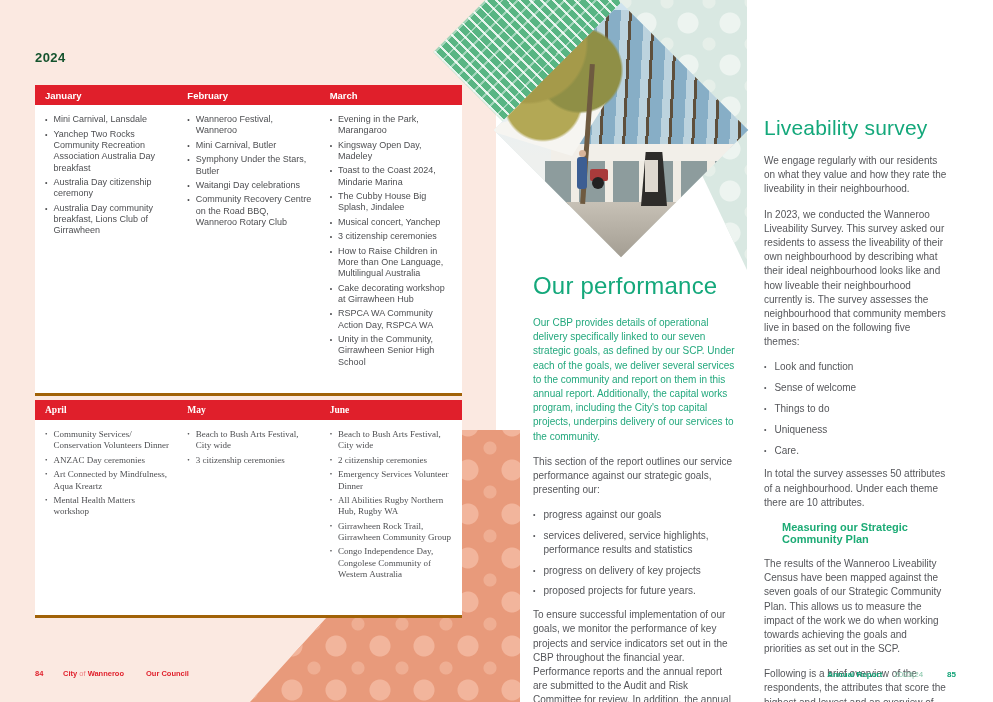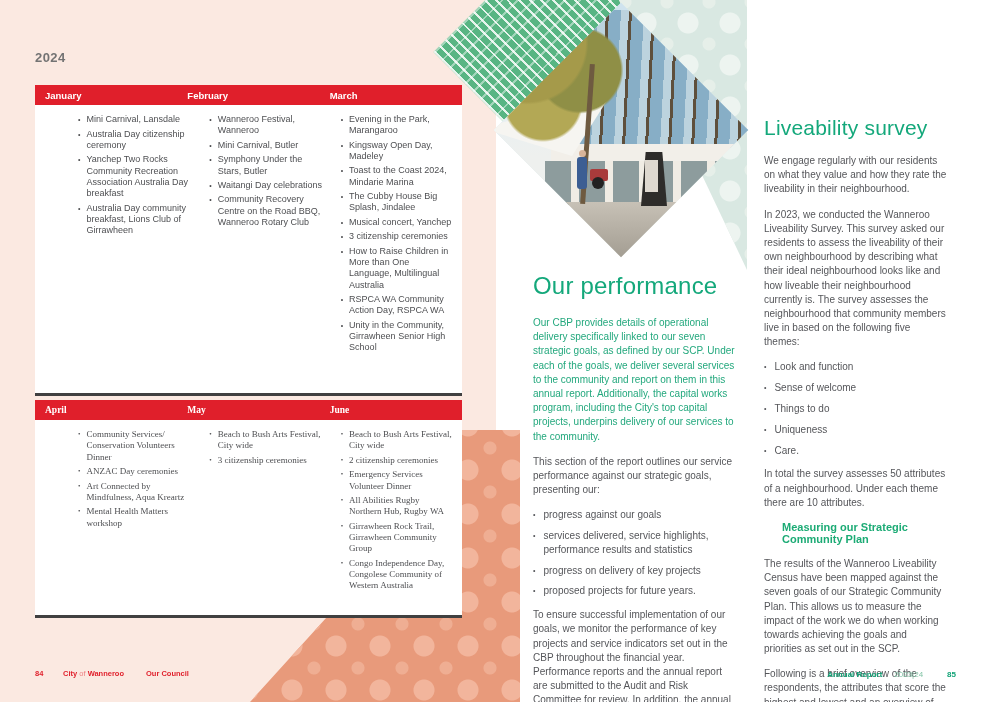--- a/index.html
+++ b/index.html
@@ -8,29 +8,29 @@
 
   
   .page-left{position:absolute;left:0;top:0;width:496px;height:702px;background:#fbe9e1;}
   .decor-salmon{position:absolute;left:0;top:0;width:520px;height:702px;z-index:1;
     clip-path:polygon(250px 702px,462px 468px,462px 430px,520px 430px,520px 702px);
     background-color:#e89a7b;
     background-image:radial-gradient(circle,#f2b59c 0 10px,rgba(0,0,0,0) 11px),
                      radial-gradient(circle,#efae93 0 6px,rgba(0,0,0,0) 7px);
     background-size:44px 44px,44px 44px;background-position:6px 8px,28px 30px;}
   .year-title{position:absolute;left:35px;top:50px;z-index:2;font-size:13px;font-weight:700;
-    color:#737373;letter-spacing:.4px;}
+    color:#14532d;letter-spacing:.4px;}
 
   .cal-table{position:absolute;left:35px;width:427px;z-index:2;background:#ffffff;
-    border-bottom:3px solid #404040;}
+    border-bottom:3px solid #a16207;}
   .cal-1{top:85px;} .cal-2{top:400px;font-family:Liberation Serif, serif;}
   .cal-head{display:grid;grid-template-columns:1fr 1fr 1fr;background:#e01f2b;height:20px;
     align-items:center;}
   .cal-month{color:#ffffff;font-size:9.5px;font-weight:700;padding-left:10px;}
-  .cal-body{display:grid;grid-template-columns:1fr 1fr 1fr;overflow:hidden;padding-left:33px;}
+  .cal-body{display:grid;grid-template-columns:1fr 1fr 1fr;overflow:hidden;}
   .cal-1 .cal-body{height:288px;} .cal-2 .cal-body{height:195px;border-radius:29px;}
   .cal-col{list-style:none;margin:0;padding:9px 8px 4px 10px;}
   .ev{display:flex;gap:6px;margin-bottom:3px;font-size:9px;line-height:1.26;color:#4e4f52;}
   .ev .dot{font-size:7px;line-height:1.65;flex:0 0 auto;}
 
   .fl-num{position:absolute;left:35px;top:669px;z-index:2;font-size:7.5px;font-weight:700;color:#e01f2b;}
   .fl-brand{position:absolute;left:63px;top:669px;z-index:2;font-size:7.5px;color:#e01f2b;}
   .fl-brand .b{font-weight:700;} .fl-brand .of{opacity:.55;}
   .fl-section{position:absolute;left:146px;top:669px;z-index:2;font-size:7.5px;font-weight:700;color:#e01f2b;}
 
@@ -106,28 +106,28 @@
     </div>
     <div class="cal-body">
       <ul class="cal-col">
 
       <li class="ev">
             <span class="dot">•</span>
             <span>Mini Carnival, Lansdale</span>
           </li>
           <li class="ev">
             <span class="dot">•</span>
+            <span>Yanchep Two Rocks Community Recreation Association Australia Day breakfast</span>
+          </li>
+          <li class="ev">
+            <span class="dot">•</span>
             <span>Australia Day citizenship ceremony</span>
           </li>
           <li class="ev">
             <span class="dot">•</span>
-            <span>Yanchep Two Rocks Community Recreation Association Australia Day breakfast</span>
-          </li>
-          <li class="ev">
-            <span class="dot">•</span>
             <span>Australia Day community breakfast, Lions Club of Girrawheen</span>
           </li>
         </ul>
       <ul class="cal-col">
 
       <li class="ev">
             <span class="dot">•</span>
             <span>Wanneroo Festival, Wanneroo</span>
           </li>
           <li class="ev">
@@ -169,20 +169,24 @@
             <span class="dot">•</span>
             <span>Musical concert, Yanchep</span>
           </li>
           <li class="ev">
             <span class="dot">•</span>
             <span>3 citizenship ceremonies</span>
           </li>
           <li class="ev">
             <span class="dot">•</span>
             <span>How to Raise Children in More than One Language, Multilingual Australia</span>
+          </li>
+          <li class="ev">
+            <span class="dot">•</span>
+            <span>Cake decorating workshop at Girrawheen Hub</span>
           </li>
           <li class="ev">
             <span class="dot">•</span>
             <span>RSPCA WA Community Action Day, RSPCA WA</span>
           </li>
           <li class="ev">
             <span class="dot">•</span>
             <span>Unity in the Community, Girrawheen Senior High School</span>
           </li>
         </ul>

